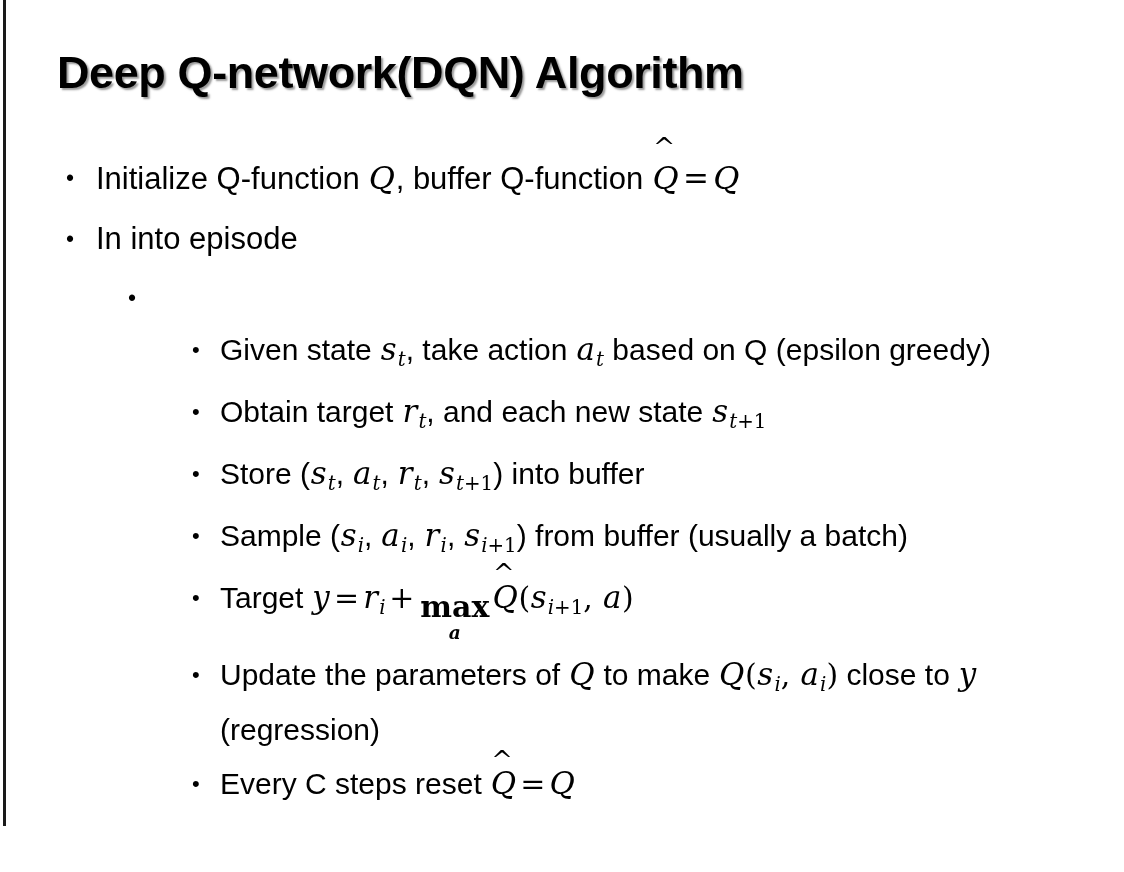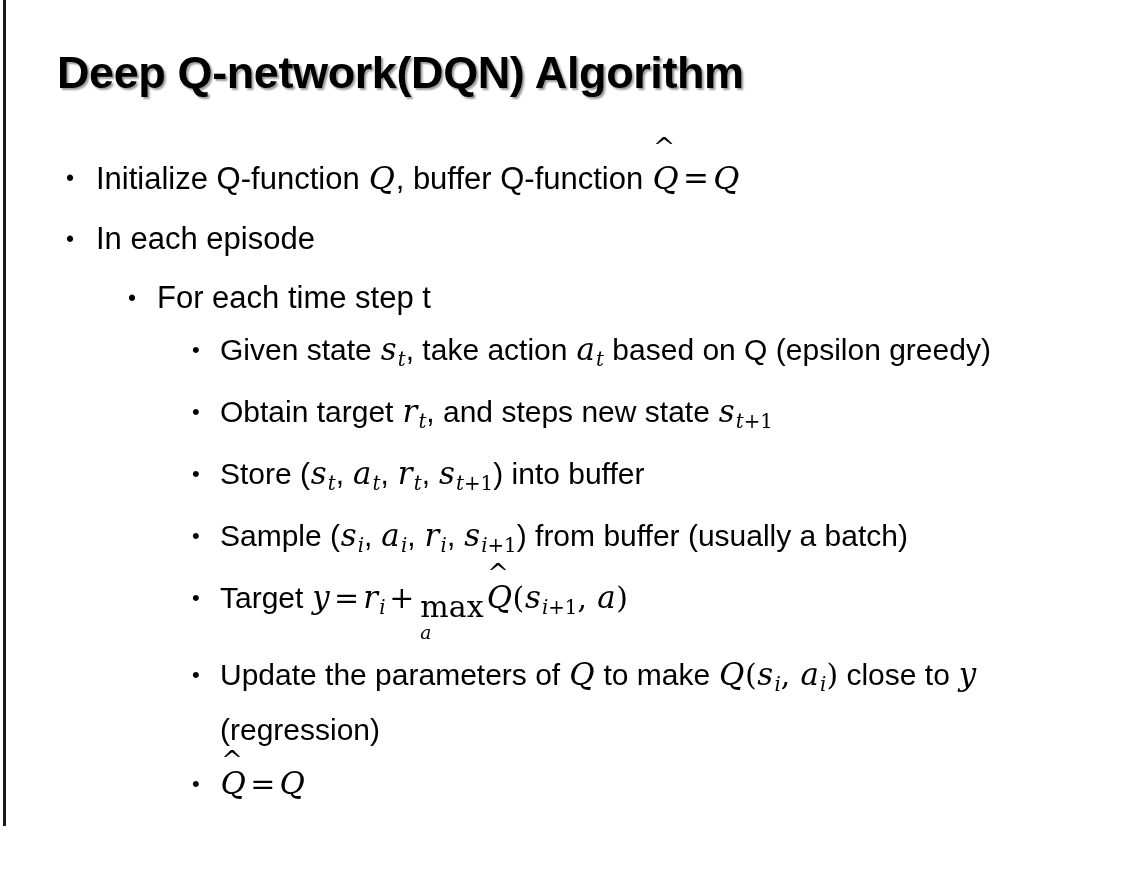--- a/index.html
+++ b/index.html
@@ -141,23 +141,25 @@
   }
   .paren {
     font-family: "DejaVu Serif", "Liberation Serif", serif;
     font-style: normal;
   }
 
   
   .maxop {
     display: inline-flex;
     flex-direction: column;
+    align-items: center;
     vertical-align: -0.30em;
     line-height: 1;
     padding: 0 0.08em;
+    font-weight: bold;
   }
   .maxop .top {
     font-family: "DejaVu Serif", "Liberation Serif", serif;
     font-style: normal;
     font-size: 1em;
     line-height: 1.05;
   }
   .maxop .under {
     font-family: "DejaVu Serif", "Liberation Serif", serif;
     font-style: italic;
@@ -177,36 +179,35 @@
 
   <div class="body-area">
 
     <div class="bullet-row lvl1">
       <span class="bullet-mark">•</span>
       <span class="bullet-text"><span>Initialize Q-function </span><span class="mi">Q</span><span>, buffer Q-function </span><span class="hatwrap"><span class="hatmark">^</span><span class="mi">Q</span></span><span class="mop">=</span><span class="mi">Q</span></span>
     </div>
 
     <div class="bullet-row lvl1">
       <span class="bullet-mark">•</span>
-      <span class="bullet-text">In each episode</span>
+      <span class="bullet-text">In into episode</span>
     </div>
 
     <div class="bullet-row lvl2">
       <span class="bullet-mark">•</span>
-      <span class="bullet-text">For each time step t</span>
     </div>
 
     <div class="bullet-row lvl3">
       <span class="bullet-mark">•</span>
       <span class="bullet-text"><span>Given state </span><span class="mi">s</span><span class="msub">t</span><span>, take action </span><span class="mi">a</span><span class="msub">t</span><span> based on Q (epsilon greedy)</span></span>
     </div>
 
     <div class="bullet-row lvl3 gap-small">
       <span class="bullet-mark">•</span>
-      <span class="bullet-text"><span>Obtain target </span><span class="mi">r</span><span class="msub">t</span><span>, and steps new state </span><span class="mi">s</span><span class="msub"><span>t</span><span class="upr">+1</span></span></span>
+      <span class="bullet-text"><span>Obtain target </span><span class="mi">r</span><span class="msub">t</span><span>, and each new state </span><span class="mi">s</span><span class="msub"><span>t</span><span class="upr">+1</span></span></span>
     </div>
 
     <div class="bullet-row lvl3 gap-small">
       <span class="bullet-mark">•</span>
       <span class="bullet-text"><span>Store (</span><span class="mi">s</span><span class="msub">t</span><span>, </span><span class="mi">a</span><span class="msub">t</span><span>, </span><span class="mi">r</span><span class="msub">t</span><span>, </span><span class="mi">s</span><span class="msub"><span>t</span><span class="upr">+1</span></span><span>) into buffer</span></span>
     </div>
 
     <div class="bullet-row lvl3 gap-small">
       <span class="bullet-mark">•</span>
       <span class="bullet-text"><span>Sample (</span><span class="mi">s</span><span class="msub">i</span><span>, </span><span class="mi">a</span><span class="msub">i</span><span>, </span><span class="mi">r</span><span class="msub">i</span><span>, </span><span class="mi">s</span><span class="msub"><span>i</span><span class="upr">+1</span></span><span>) from buffer (usually a batch)</span></span>
@@ -220,17 +221,17 @@
           </span><span class="hatwrap"><span class="hatmark">^</span><span class="mi">Q</span></span><span class="paren">(</span><span class="mi">s</span><span class="msub"><span>i</span><span class="upr">+1</span></span><span class="paren">, </span><span class="mi">a</span><span class="paren">)</span></span>
     </div>
 
     <div class="bullet-row lvl3 gap-top">
       <span class="bullet-mark">•</span>
       <span class="bullet-text"><span>Update the parameters of </span><span class="mi">Q</span><span> to make </span><span class="mi">Q</span><span class="paren">(</span><span class="mi">s</span><span class="msub">i</span><span class="paren">, </span><span class="mi">a</span><span class="msub">i</span><span class="paren">)</span><span> close to </span><span class="mi">y</span><span> (regression)</span></span>
     </div>
 
     <div class="bullet-row lvl3 gap-top">
       <span class="bullet-mark">•</span>
-      <span class="bullet-text"><span class="hatwrap"><span class="hatmark">^</span><span class="mi">Q</span></span><span class="mop">=</span><span class="mi">Q</span></span>
+      <span class="bullet-text"><span>Every C steps reset </span><span class="hatwrap"><span class="hatmark">^</span><span class="mi">Q</span></span><span class="mop">=</span><span class="mi">Q</span></span>
     </div>
 
   </div>
 </div>
 
 </body></html>

